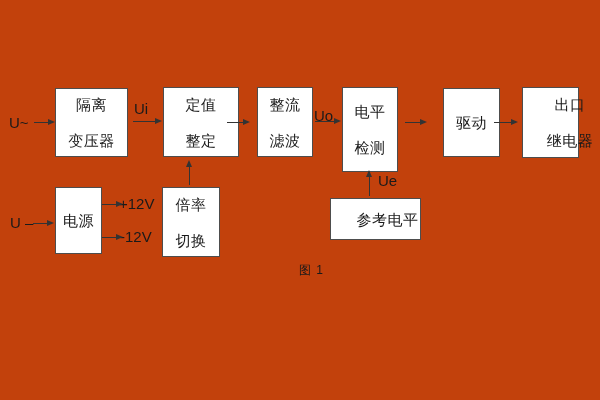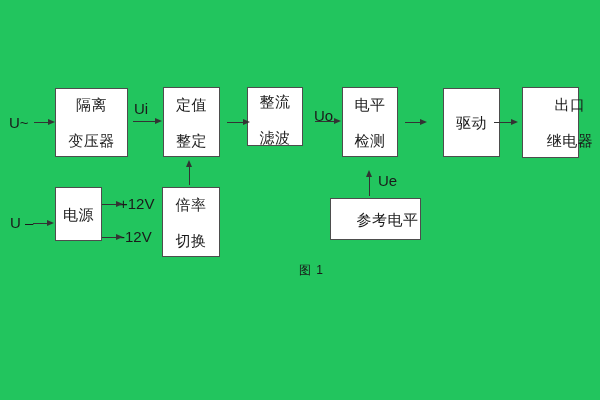--- a/index.html
+++ b/index.html
@@ -1,19 +1,19 @@
 <!DOCTYPE html>
 <html><head>
 <meta charset="utf-8">
 <style>
   html, body { margin: 0; padding: 0; background: #ffffff; }
   #canvas {
     position: relative;
     width: 600px; height: 400px;
-    background: #22c55e;
+    background: #c2410c;
     font-family: "Liberation Sans", "DejaVu Sans", sans-serif;
     color: #1a1a1a;
     overflow: hidden;
   }
   .box {
     position: absolute;
     border: 1.5px solid #4d4d4d;
     background: #ffffff;
     display: flex;
     flex-direction: column;
@@ -72,45 +72,45 @@
 </head>
 <body>
 
 <div id="canvas">
 
   <div class="box two-line" style="left:55px; top:88px; width:73px; height:69px;">
     <span>隔离</span>
     <span>变压器</span>
   </div>
 
-  <div class="box two-line" style="left:163px; top:87px; width:57px; height:70px;">
+  <div class="box two-line" style="left:163px; top:87px; width:76px; height:70px;">
     <span>定值</span>
     <span>整定</span>
   </div>
 
-  <div class="box two-line" style="left:247px; top:87px; width:56px; height:59px;justify-content:flex-end;">
+  <div class="box two-line" style="left:257px; top:87px; width:56px; height:70px;">
     <span>整流</span>
     <span>滤波</span>
   </div>
 
-  <div class="box two-line" style="left:342px; top:87px; width:56px; height:70px;">
+  <div class="box two-line" style="left:342px; top:87px; width:56px; height:85px;">
     <span>电平</span>
     <span>检测</span>
   </div>
 
   <div class="box" style="left:443px; top:88px; width:57px; height:69px;">
     <span>驱动</span>
   </div>
 
   <div class="box two-line" style="left:522px; top:87px; width:57px; height:71px;padding-left:39px;">
     <span>出口</span>
     <span>继电器</span>
   </div>
 
-  <div class="box" style="left:55px; top:187px; width:47px; height:54px;">
+  <div class="box" style="left:55px; top:187px; width:47px; height:67px;">
     <span>电源</span>
   </div>
 
   <div class="box two-line" style="left:162px; top:187px; width:58px; height:70px;">
     <span>倍率</span>
     <span>切换</span>
   </div>
 
   <div class="box" style="left:330px; top:198px; width:91px; height:42px;padding-left:24px;">
     <span>参考电平</span>

